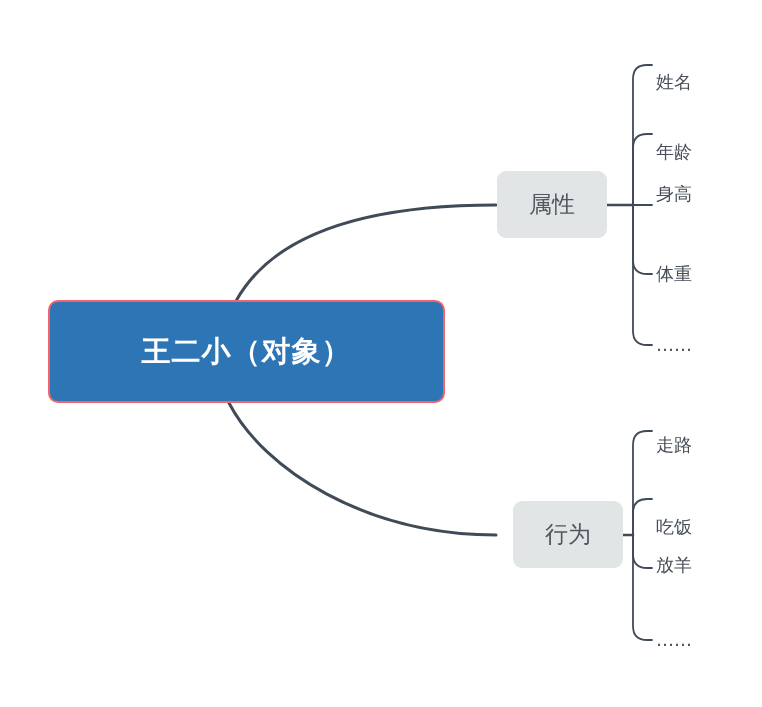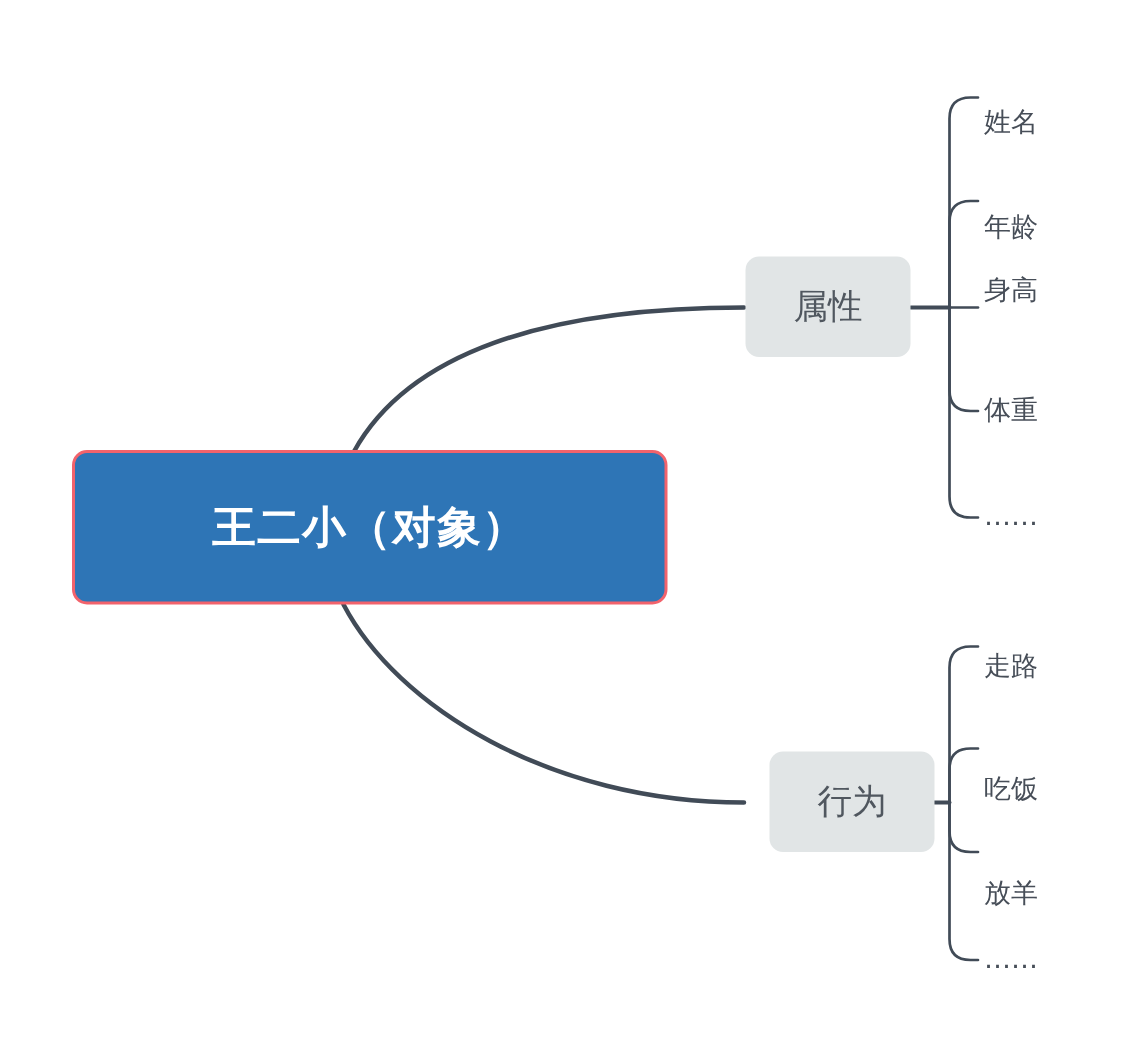--- a/index.html
+++ b/index.html
@@ -111,16 +111,16 @@
   </div>
 
   <div class="leaf-label" style="top:82px">姓名</div>
   <div class="leaf-label" style="top:152px">年龄</div>
   <div class="leaf-label" style="top:194px">身高</div>
   <div class="leaf-label" style="top:274px">体重</div>
   <div class="leaf-label" style="top:345px">……</div>
 
   <div class="leaf-label" style="top:445px">走路</div>
   <div class="leaf-label" style="top:527px">吃饭</div>
-  <div class="leaf-label" style="top:596px">放羊</div>
+  <div class="leaf-label" style="top:565px">放羊</div>
   <div class="leaf-label" style="top:640px">……</div>
 
 </div>
 
 </body></html>

